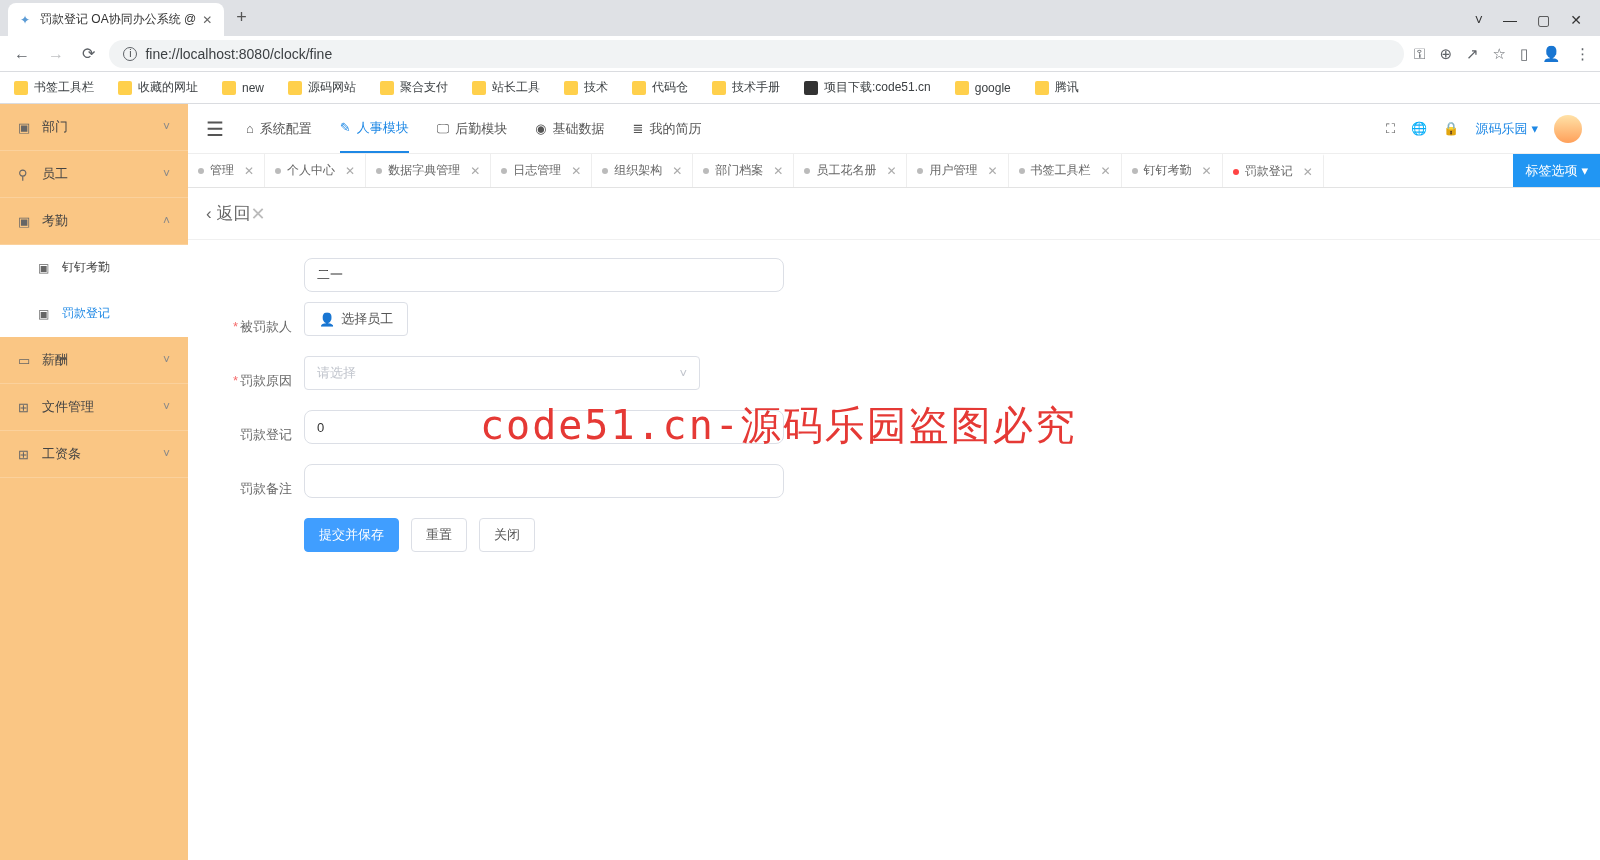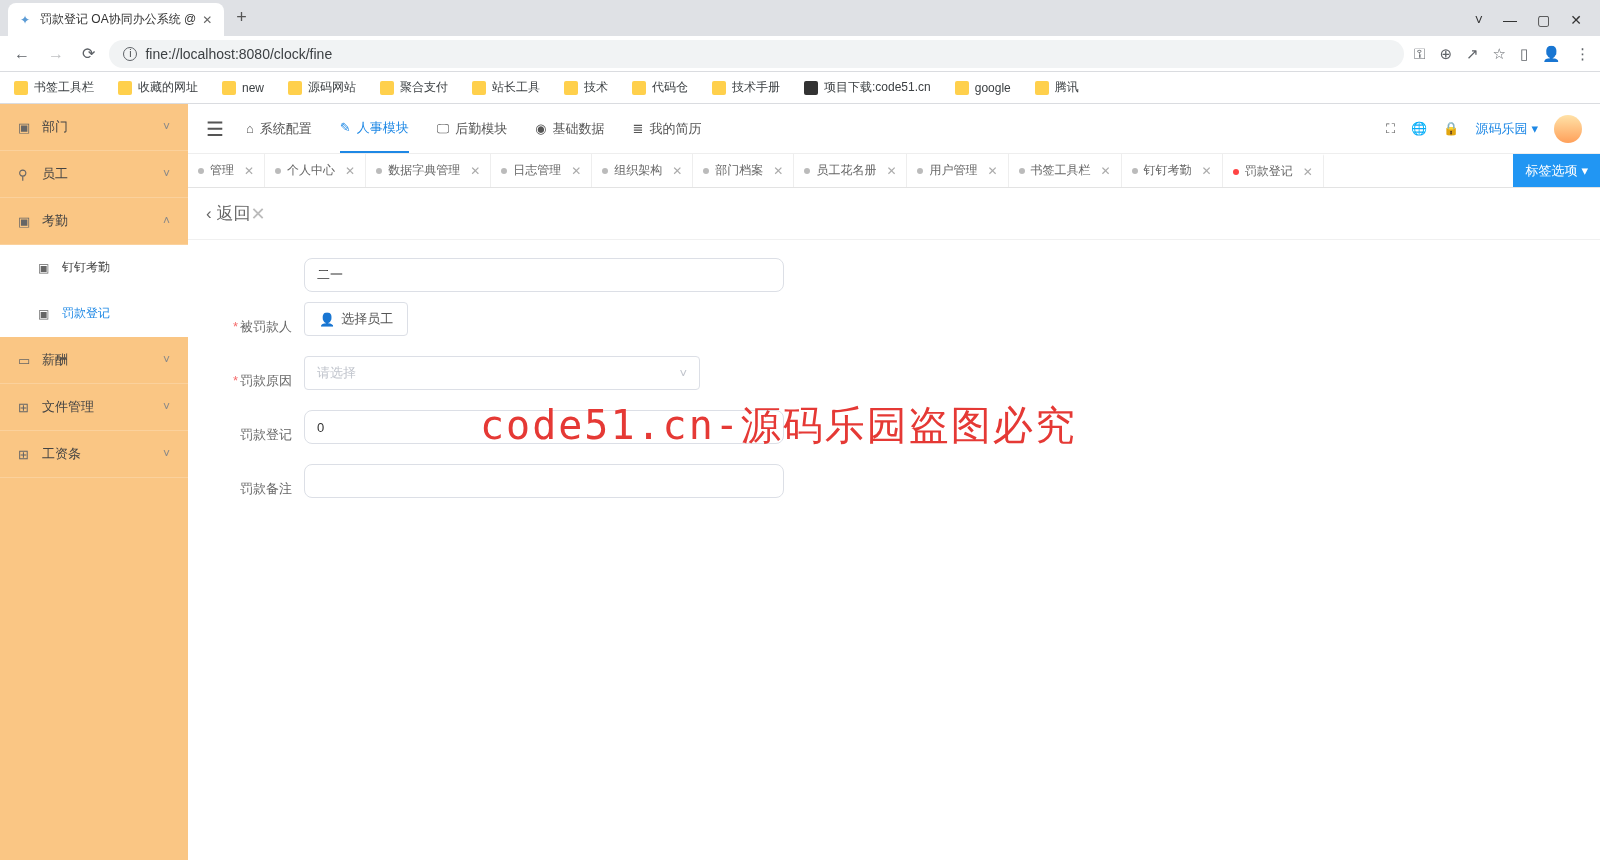--- a/index.html
+++ b/index.html
@@ -336,18 +336,23 @@
         <div class="row">
           <div class="label"><span>罚款登记</span></div>
           <div class="ctrl"><input class="input" value="0" style=""></div>
         </div>
 
         <div class="row">
           <div class="label"><span>罚款备注</span></div>
           <div class="ctrl"><input class="input" value="" style=""></div>
         </div>
 
+        <div class="btn-row">
+          <button class="btn primary">提交并保存</button>
+          <button class="btn">重置</button>
+          <button class="btn">关闭</button>
+        </div>
       </div>
     </div>
   </div>
 </div>
 
 <div class="watermark">code51.cn-源码乐园盗图必究</div>
 
 </body></html>

